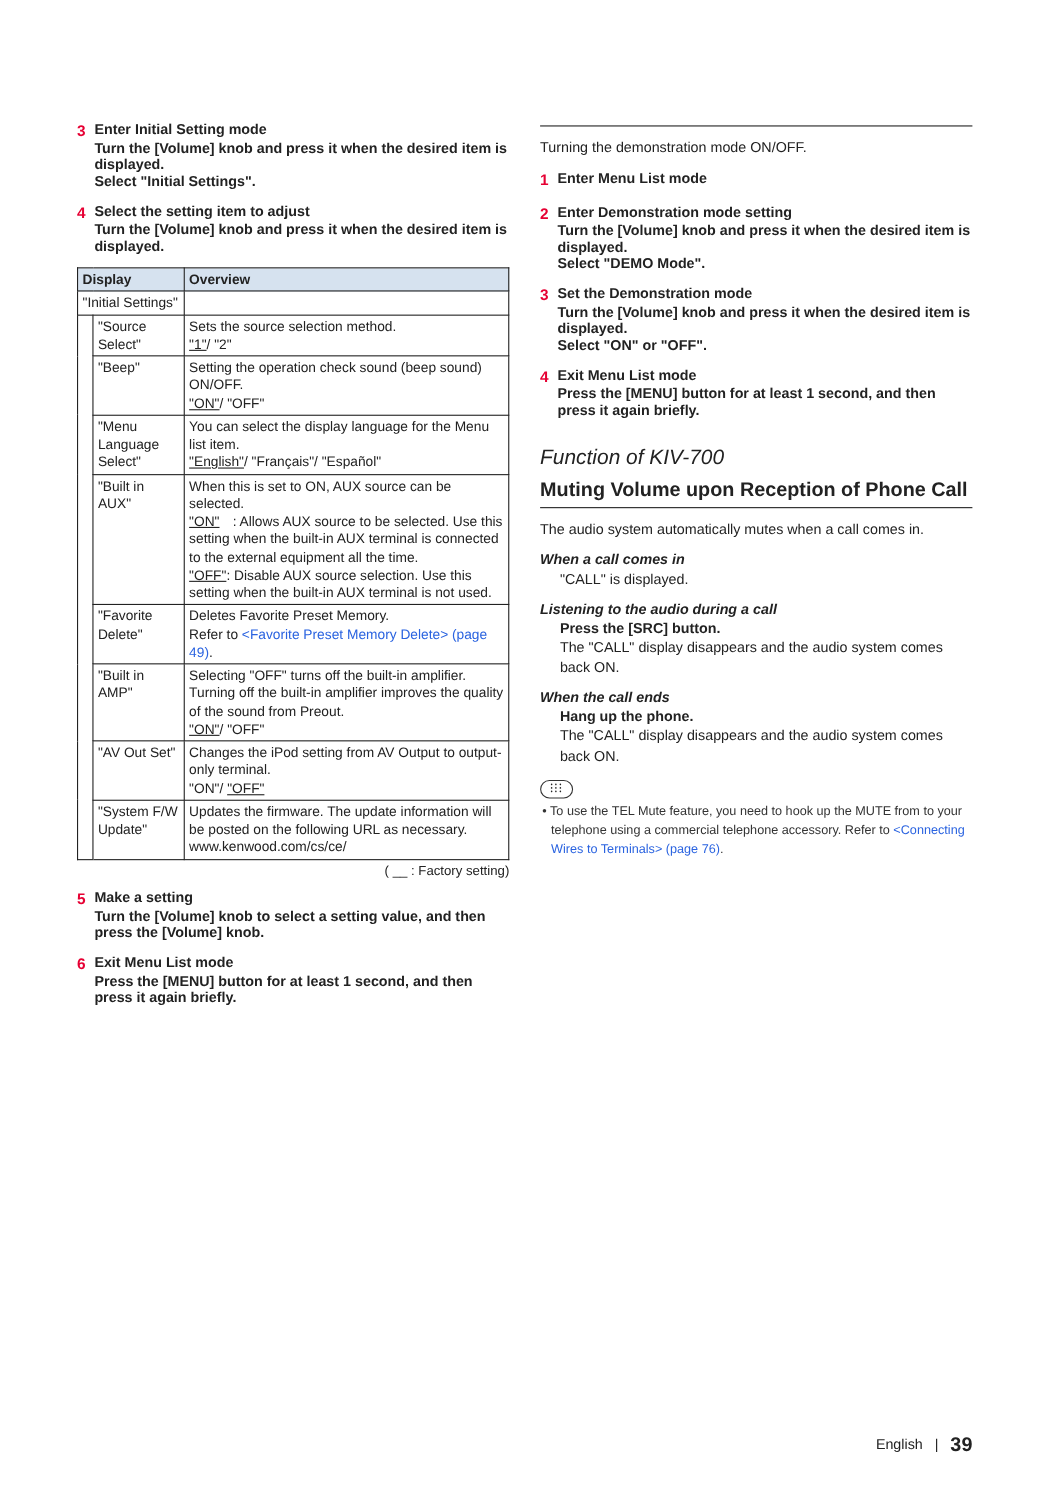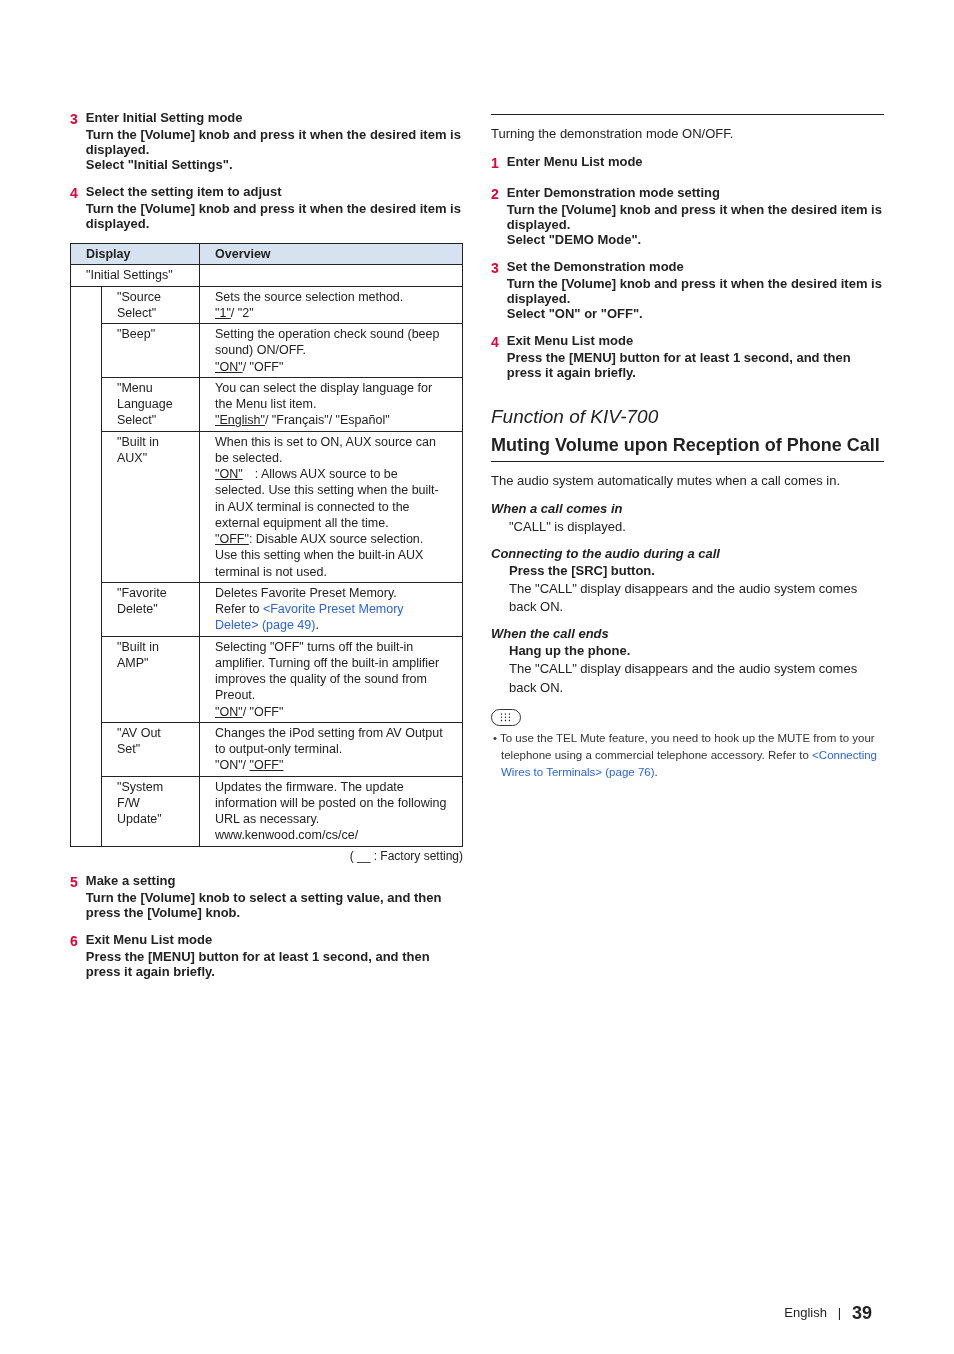--- a/index.html
+++ b/index.html
@@ -23,21 +23,21 @@
   .step .action { font-weight: 700; }
 
   table.setting {
     border-collapse: collapse;
     width: 100%;
     margin: 6px 0 2px 0;
     font-family: "Helvetica Neue Condensed", "Arial Narrow", Arial, sans-serif;
   }
   table.setting th, table.setting td {
     border: 1px solid #222;
-    padding: 2px 15px;
+    padding: 2px 4px;
     vertical-align: top;
     text-align: left;
     font-size: 12.5px;
     line-height: 1.3;
   }
   table.setting th {
     background: #d6e2ef;
     font-weight: 700;
   }
   .left-stub { border-right: none !important; width: 14px; }
@@ -73,21 +73,21 @@
     font-size: 11px;
     letter-spacing: 1px;
     line-height: 15px;
     margin: 6px 0 4px 0;
   }
   .bullet-note { font-size: 11.5px; color: #333; line-height: 1.5; margin-left: 10px; text-indent: -8px; }
   .link { color: #2a63e0; }
 
   .footer {
     position: absolute;
-    right: 82px;
+    right: 70px;
     bottom: 30px;
     font-size: 13px;
     text-align: right;
   }
   .footer .pg { font-weight: 800; font-size: 18px; vertical-align: -2px; }
 
   .cond { font-stretch: condensed; }
   .sub-indent { padding-left: 12px; display: block; }
 </style>
 </head>
@@ -249,21 +249,21 @@
     </div>
 
     <div class="func-of">Function of KIV-700</div>
     <div class="section-title" style="line-height:1.25">Muting Volume upon Reception of Phone Call</div>
     <hr class="section-rule">
     <div class="plain">The audio system automatically mutes when a call comes in.</div>
 
     <div class="subhead">When a call comes in</div>
     <div class="sub-text">"CALL" is displayed.</div>
 
-    <div class="subhead">Connecting to the audio during a call</div>
+    <div class="subhead">Listening to the audio during a call</div>
     <div class="sub-action">Press the [SRC] button.</div>
     <div class="sub-text">The "CALL" display disappears and the audio system comes back ON.</div>
 
     <div class="subhead">When the call ends</div>
     <div class="sub-action">Hang up the phone.</div>
     <div class="sub-text">The "CALL" display disappears and the audio system comes back ON.</div>
 
     <div class="note-icon">⁝⁝⁝</div>
     <div class="bullet-note">
       <span>• To use the TEL Mute feature, you need to hook up the MUTE from to your telephone using a commercial telephone accessory.  Refer to </span><span class="link">&lt;Connecting Wires to Terminals&gt; (page 76)</span><span>.</span>

